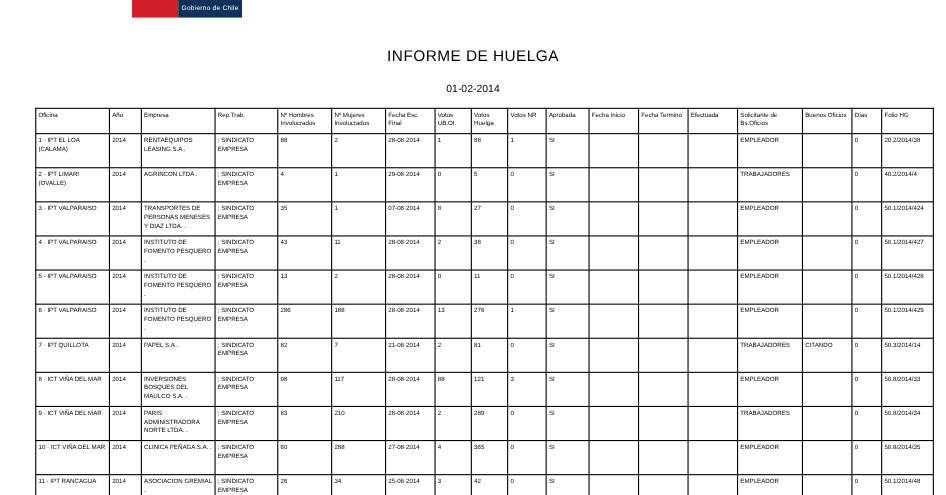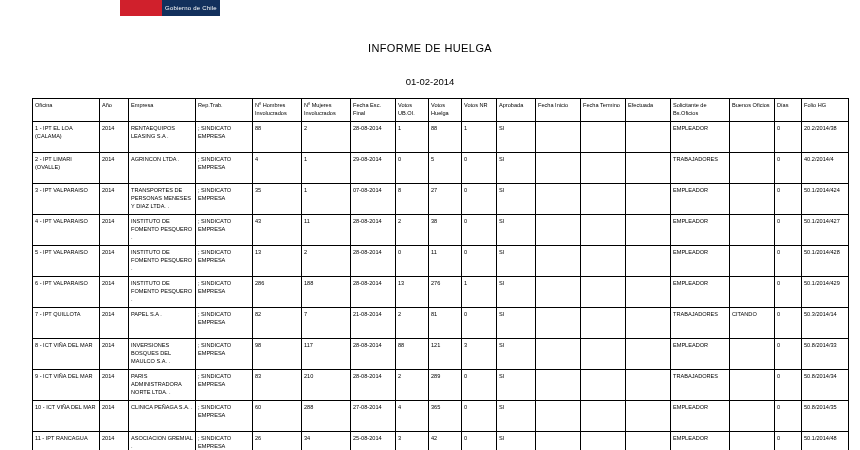--- a/index.html
+++ b/index.html
@@ -42,21 +42,21 @@
     line-height: 16px;
     text-align: center;
     letter-spacing: .2px;
   }
   .doc-title {
     position: absolute;
     left: 0;
     top: 42px;
     width: 860px;
     text-align: center;
-    font-size: 11px;
+    font-size: 14px;
     letter-spacing: .4px;
   }
   .doc-date {
     position: absolute;
     left: 0;
     top: 76px;
     width: 860px;
     text-align: center;
     font-size: 9.5px;
   }

